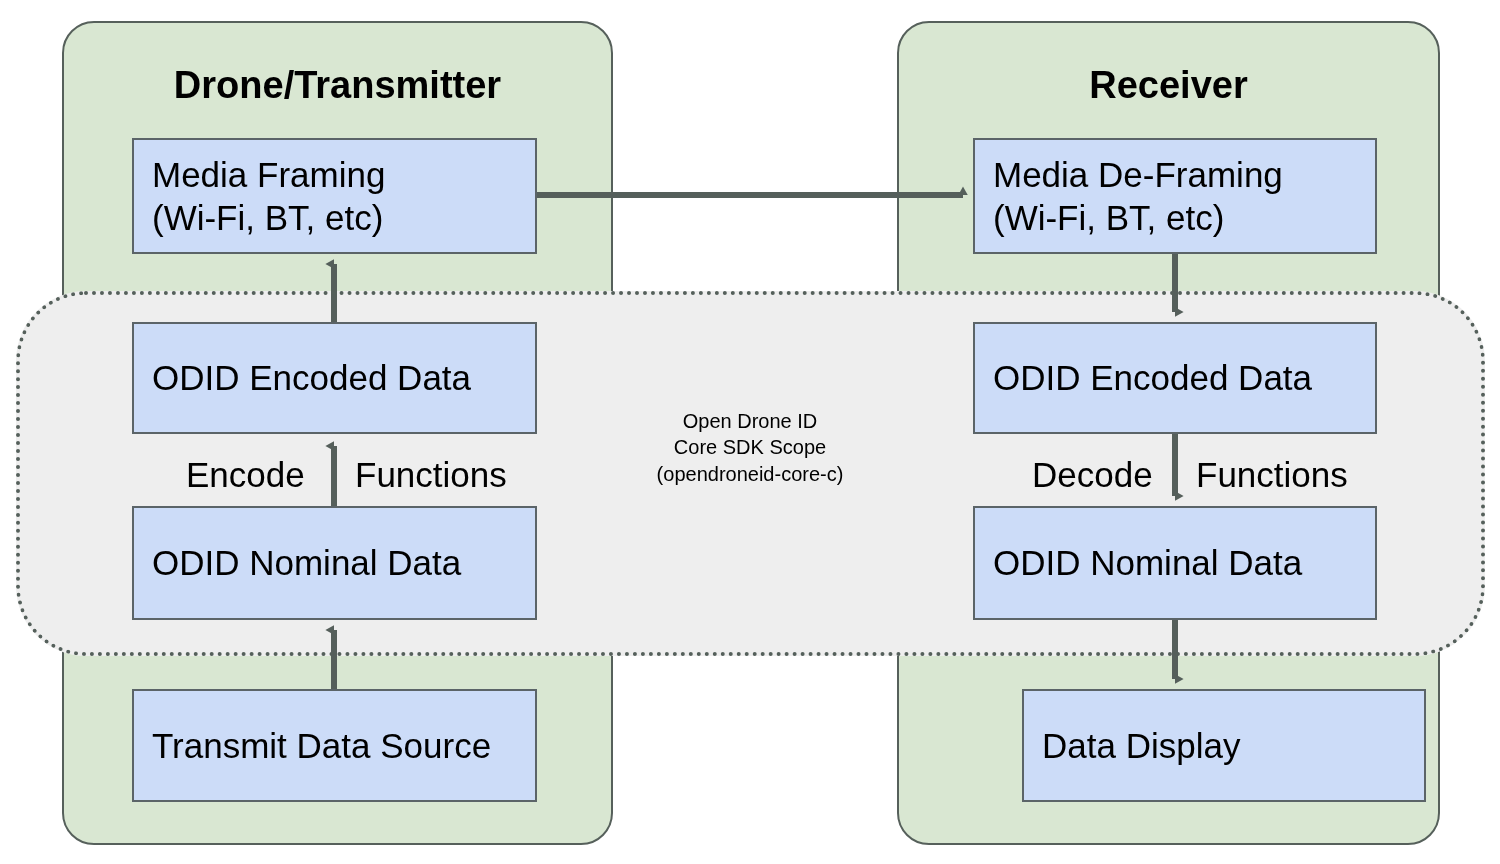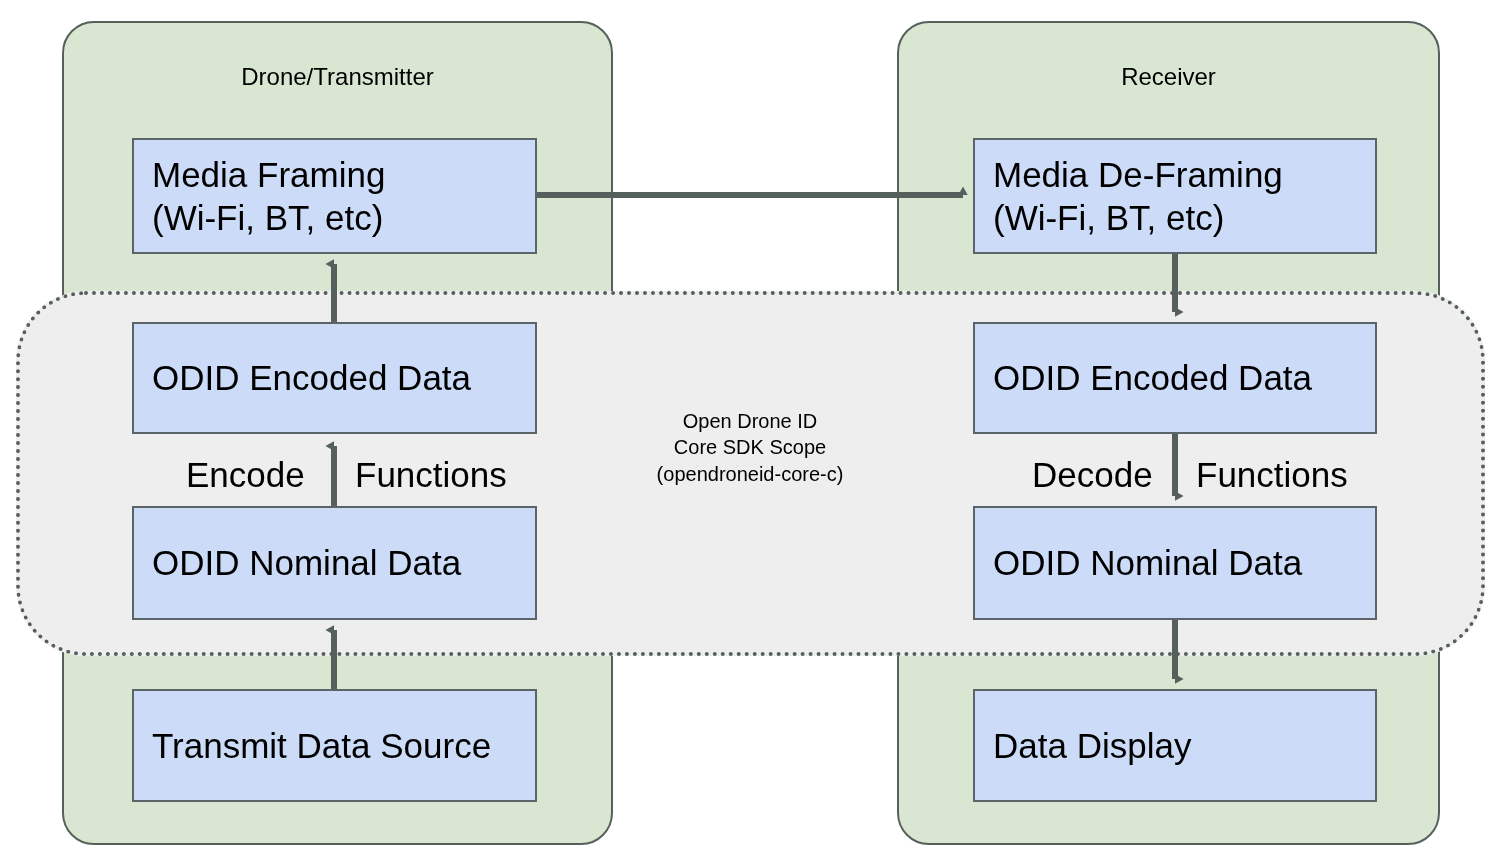--- a/index.html
+++ b/index.html
@@ -42,23 +42,24 @@
     top: 21px;
     width: 543px;
     height: 824px;
   }
   .panel-title {
     position: absolute;
     left: 0;
     top: 40px;
     width: 100%;
     text-align: center;
-    font-size: 24px;
+    font-size: 38px;
     color: #000000;
     line-height: 1.2;
+    font-weight: bold;
   }
   .scope-region {
     position: absolute;
     left: 16px;
     top: 291px;
     width: 1469px;
     height: 365px;
     background: #eeeeee;
     border-radius: 70px;
     box-sizing: border-box;
@@ -102,21 +103,21 @@
   }
   
   #box-media-framing   { left: 132px;  top: 138px; width: 405px; height: 116px; }
   #box-odid-enc-tx     { left: 132px;  top: 322px; width: 405px; height: 112px; }
   #box-odid-nom-tx     { left: 132px;  top: 506px; width: 405px; height: 114px; }
   #box-transmit-source { left: 132px;  top: 689px; width: 405px; height: 113px; }
   
   #box-media-deframing { left: 973px;  top: 138px; width: 404px; height: 116px; }
   #box-odid-enc-rx     { left: 973px;  top: 322px; width: 404px; height: 112px; }
   #box-odid-nom-rx     { left: 973px;  top: 506px; width: 404px; height: 114px; }
-  #box-data-display    { left: 973px;  top: 689px; width: 404px; height: 113px; }
+  #box-data-display    { left: 1022px;  top: 689px; width: 404px; height: 113px; }
 
   .edge-label {
     position: absolute;
     font-size: 35px;
     color: #000000;
     white-space: nowrap;
   }
   #label-encode       { left: 186px;  top: 455px; }
   #label-tx-functions { left: 355px;  top: 455px; }
   #label-decode       { left: 1032px; top: 455px; }

